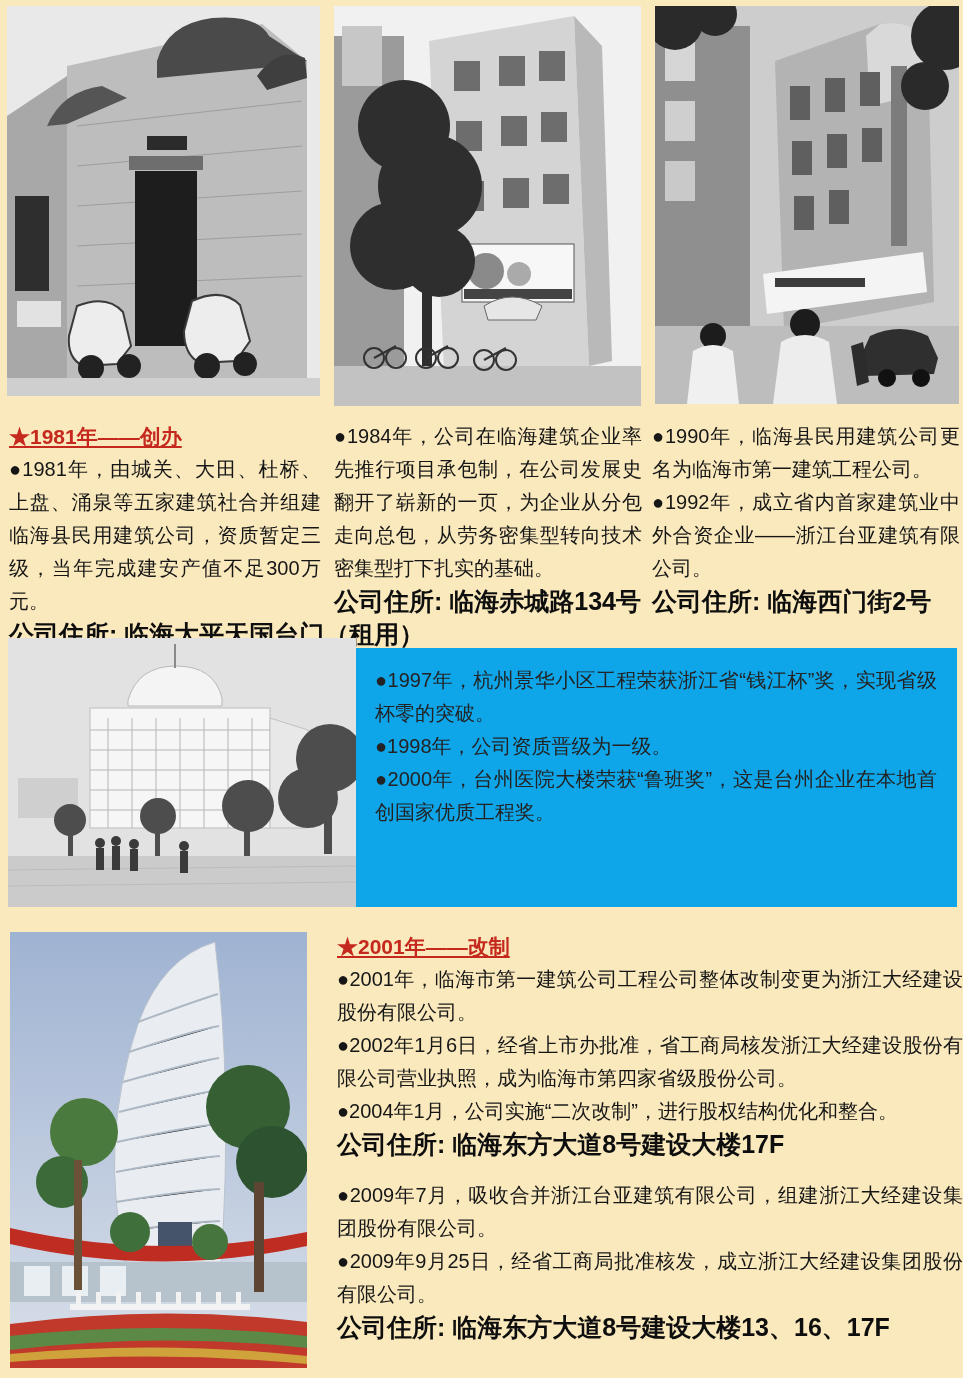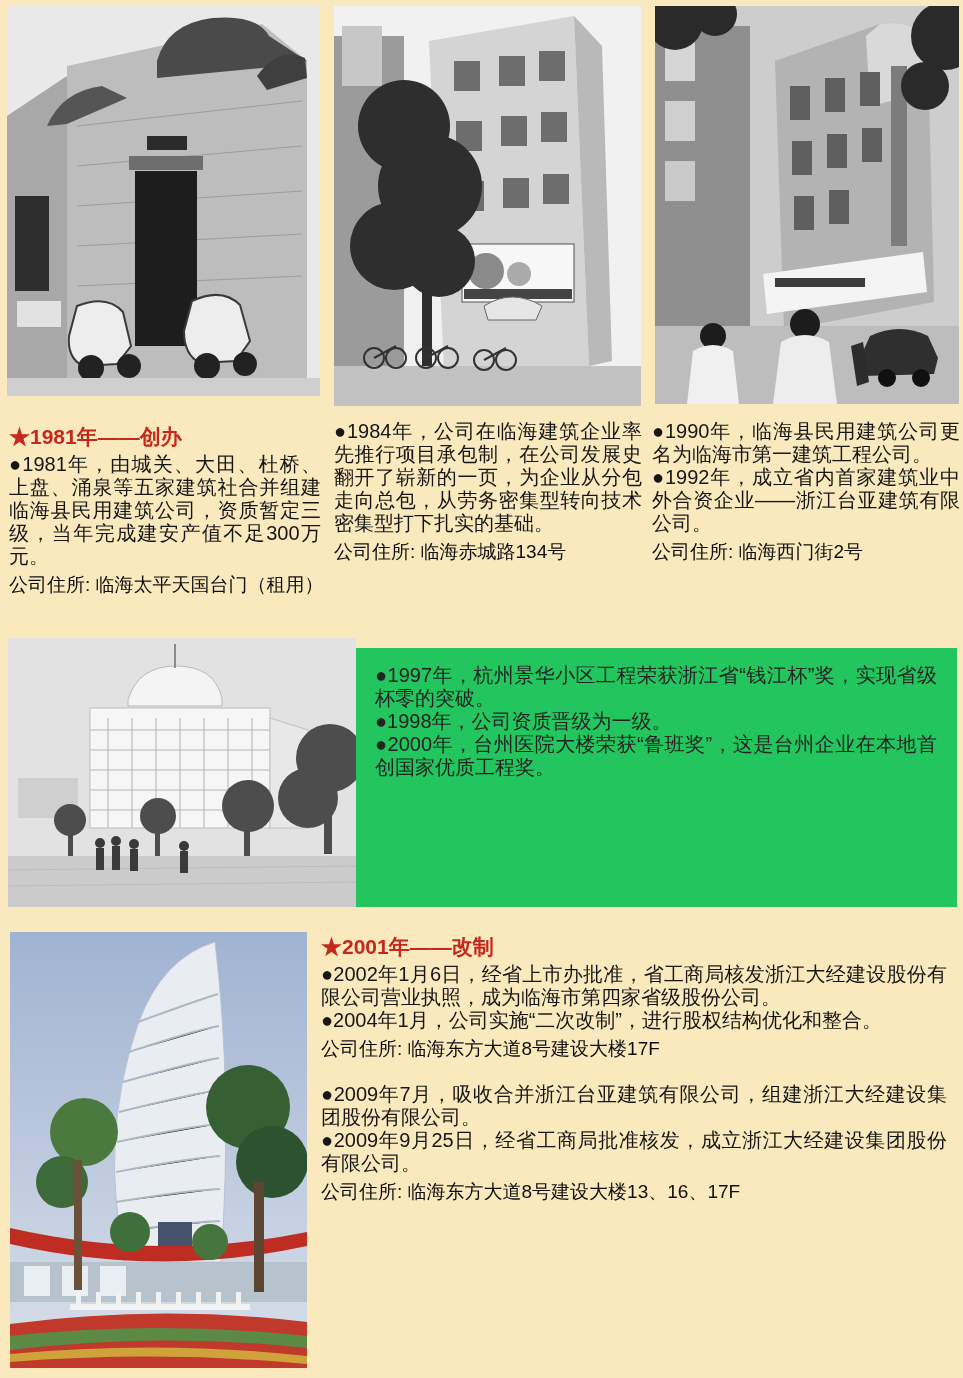--- a/index.html
+++ b/index.html
@@ -13,41 +13,42 @@
     overflow:hidden;
   }
   .photo { position:absolute; overflow:hidden; background:#d8d8d8; }
   .photo svg { display:block; }
 
   .text-col { position:absolute; top:420px; }
   .red-header {
     color:#c5281c; font-weight:bold;
     font-size:21px; line-height:33px;
     margin:0;
+    text-decoration:underline;
   }
   .para {
-    font-size:20px; line-height:23px;
+    font-size:20px; line-height:33px;
     margin:0; text-align:justify;
     color:#161616;
   }
   .address {
-    font-size:19px; line-height:33px;
-    font-weight:normal; margin:0;
+    font-size:25px; line-height:33px;
+    font-weight:bold; margin:0;
     white-space:nowrap; color:#0e0e0e;
   }
 
   .gray-panel {
     position:absolute; left:356px; top:648px;
     width:601px; height:259px;
-    background:#22c55e;
+    background:#0ea5e9;
     padding:16px 20px 4px 19px;
   }
   .gray-panel .para { color:#232323; }
 
-  .bottom-text { position:absolute; left:321px; top:930px; width:626px; }
+  .bottom-text { position:absolute; left:337px; top:930px; width:626px; }
   .block-gap { height:18px; }
 </style>
 </head>
 <body>
 
 <div class="photo" style="left:7px; top:6px; width:313px; height:390px;">
   <svg width="313" height="390" viewBox="0 0 313 390">
     <rect width="313" height="390" fill="#e9e9e9"></rect>
 
     <polygon points="0,110 60,70 60,390 0,390" fill="#a8a8a8"></polygon>
@@ -325,20 +326,21 @@
 
     <path d="M0,392 Q150,372 297,390 L297,436 L0,436 Z" fill="#c0392b"></path>
     <path d="M0,404 Q150,388 297,404 L297,416 Q150,400 0,418 Z" fill="#5c8a46"></path>
     <path d="M0,422 Q150,408 297,424 L297,432 Q150,418 0,430 Z" fill="#d0a23c"></path>
   </svg>
 </div>
 
 <div class="bottom-text">
   <div>
     <p class="red-header">★2001年——改制</p>
+    <p class="para">●2001年，临海市第一建筑公司工程公司整体改制变更为浙江大经建设股份有限公司。</p>
     <p class="para">●2002年1月6日，经省上市办批准，省工商局核发浙江大经建设股份有限公司营业执照，成为临海市第四家省级股份公司。</p>
     <p class="para">●2004年1月，公司实施“二次改制”，进行股权结构优化和整合。</p>
     <p class="address">公司住所: 临海东方大道8号建设大楼17F</p>
   </div>
   <div class="block-gap"></div>
   <div>
     <p class="para">●2009年7月，吸收合并浙江台亚建筑有限公司，组建浙江大经建设集团股份有限公司。</p>
     <p class="para">●2009年9月25日，经省工商局批准核发，成立浙江大经建设集团股份有限公司。</p>
     <p class="address">公司住所: 临海东方大道8号建设大楼13、16、17F</p>
   </div>

